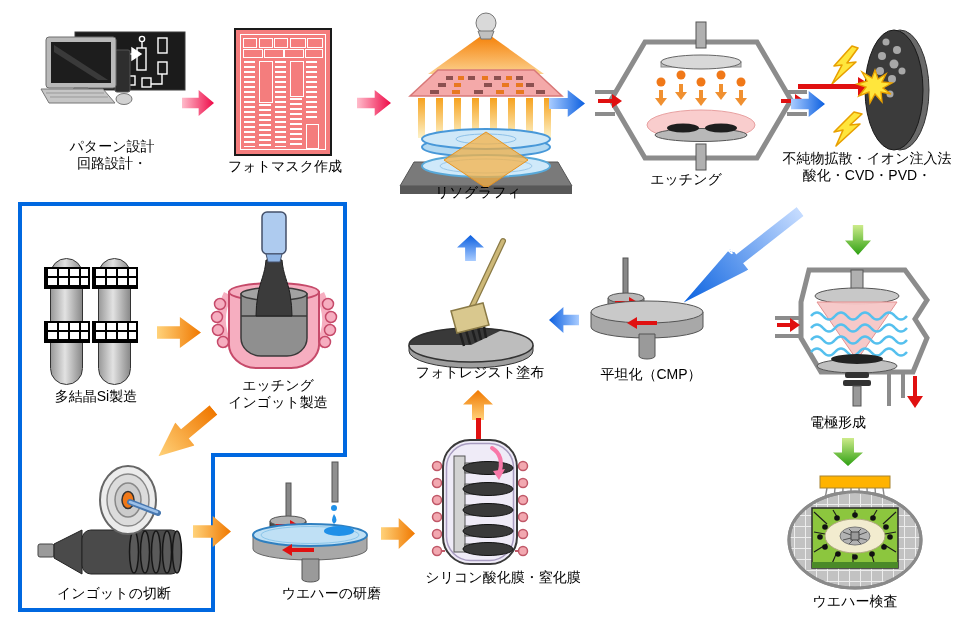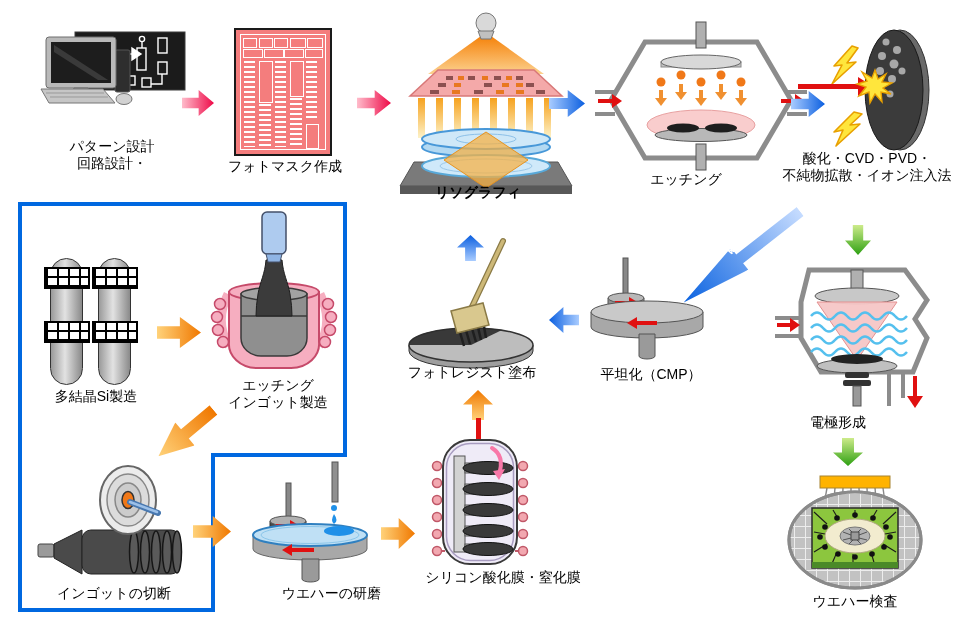--- a/index.html
+++ b/index.html
@@ -174,21 +174,21 @@
       <ellipse cx="88" cy="129" rx="30" ry="5" fill="none" stroke="#8cc0e8"></ellipse>
     </g>
     <g>
       <polygon points="16,152 160,152 174,176 2,176" fill="#7a7a7a" stroke="#555"></polygon>
       <rect x="2" y="176" width="172" height="8" fill="#585858"></rect>
     </g>
     <ellipse cx="88" cy="156" rx="64" ry="11" fill="#cfe9fa" stroke="#58a8d8" stroke-width="2"></ellipse>
     <ellipse cx="88" cy="156" rx="46" ry="7" fill="none" stroke="#9cc8e8"></ellipse>
     <polygon points="88,122 130,150 88,178 46,150" fill="#f8b040" fill-opacity="0.72" stroke="#e8931e"></polygon>
   </svg>
-  <div class="lbl" style="left:408px;top:184px;width:140px;font-weight:bold;">
+  <div class="lbl" style="left:408px;top:184px;width:140px;">
     <span>リソグラフィ</span>
   </div>
 
   <div class="arr arr-r g-blue-r" style="left:549px;top:90px;width:36px;height:27px;"></div>
 
   <svg class="abs" style="left:595px;top:18px;" width="212" height="160">
     <polygon points="50,24 162,24 196,82 162,140 50,140 16,82" fill="none" stroke="#8c8c8c" stroke-width="5"></polygon>
     <rect x="0" y="72" width="20" height="4" fill="#8c8c8c"></rect>
       <rect x="0" y="94" width="20" height="4" fill="#8c8c8c"></rect>
     <rect x="192" y="72" width="20" height="4" fill="#8c8c8c"></rect>
@@ -251,22 +251,22 @@
       <polygon points="62,22 44,42 52,41 42,60 66,38 57,39 68,24"></polygon>
       <polygon points="64,88 44,108 53,106 46,122 70,100 60,101 72,90"></polygon>
     </g>
     <g fill="#e01010">
       <rect x="8" y="60" width="60" height="5"></rect>
         <polygon points="68,53 83,62.5 68,72"></polygon>
     </g>
     <polygon fill="#ffe63c" stroke="#e8a000" stroke-width="1.4" points="85,46 88,55 96,50 92,58 102,59 93,64 101,70 91,68 92,78 85,70 80,79 79,68 69,72 76,63 67,60 77,57 72,48 82,54"></polygon>
   </svg>
   <div class="lbl" style="left:776px;top:150px;width:182px;">
+    <span>不純物拡散・イオン注入法</span>
     <span>酸化・CVD・PVD・</span>
-    <span>不純物拡散・イオン注入法</span>
   </div>
   <div class="arr arr-r g-blue-r" style="left:791px;top:91px;width:34px;height:26px;"></div>
 
   <div class="arr arr-d g-green-d" style="left:845px;top:225px;width:26px;height:30px;"></div>
 
   <svg class="abs" style="left:775px;top:258px;" width="160" height="152">
     <polygon points="34,12 130,12 152,42 140,61 152,80 138,114 46,114 26,80 26,44" fill="none" stroke="#8c8c8c" stroke-width="5"></polygon>
     <rect x="0" y="58" width="26" height="4" fill="#8c8c8c"></rect>
       <rect x="0" y="76" width="26" height="4" fill="#8c8c8c"></rect>
     <g fill="#e01010">
@@ -400,21 +400,21 @@
     <path d="M4,112 A62,17 0 0 1 97,97 L66,112 Z" fill="#2e2e2e" fill-opacity="0.92"></path>
     <g stroke="#1f1f1f" stroke-width="2.5">
       <line x1="54" y1="96" x2="59" y2="113"></line>
         <line x1="60" y1="94" x2="65" y2="111"></line>
       <line x1="66" y1="92" x2="71" y2="109"></line>
         <line x1="72" y1="90" x2="76" y2="107"></line>
       <line x1="78" y1="88" x2="81" y2="105"></line>
     </g>
     <polygon points="46,78 78,70 84,92 52,100" fill="#d9c88e" stroke="#8a7a46" stroke-width="1.5"></polygon>
   </svg>
-  <div class="lbl" style="left:392px;top:364px;width:160px;">
+  <div class="lbl" style="left:400px;top:364px;width:160px;">
     <span>フォトレジスト塗布</span>
   </div>
   <div class="arr arr-u g-blue-u" style="left:457px;top:235px;width:27px;height:26px;"></div>
   <div class="arr arr-u g-orange-u" style="left:463px;top:390px;width:30px;height:30px;"></div>
 
   <svg class="abs" style="left:428px;top:416px;" width="105" height="152">
     <g fill="#e01010">
       <rect x="48" y="2" width="5" height="22"></rect>
         <polygon points="42,24 59,24 50.5,36"></polygon>
     </g>

